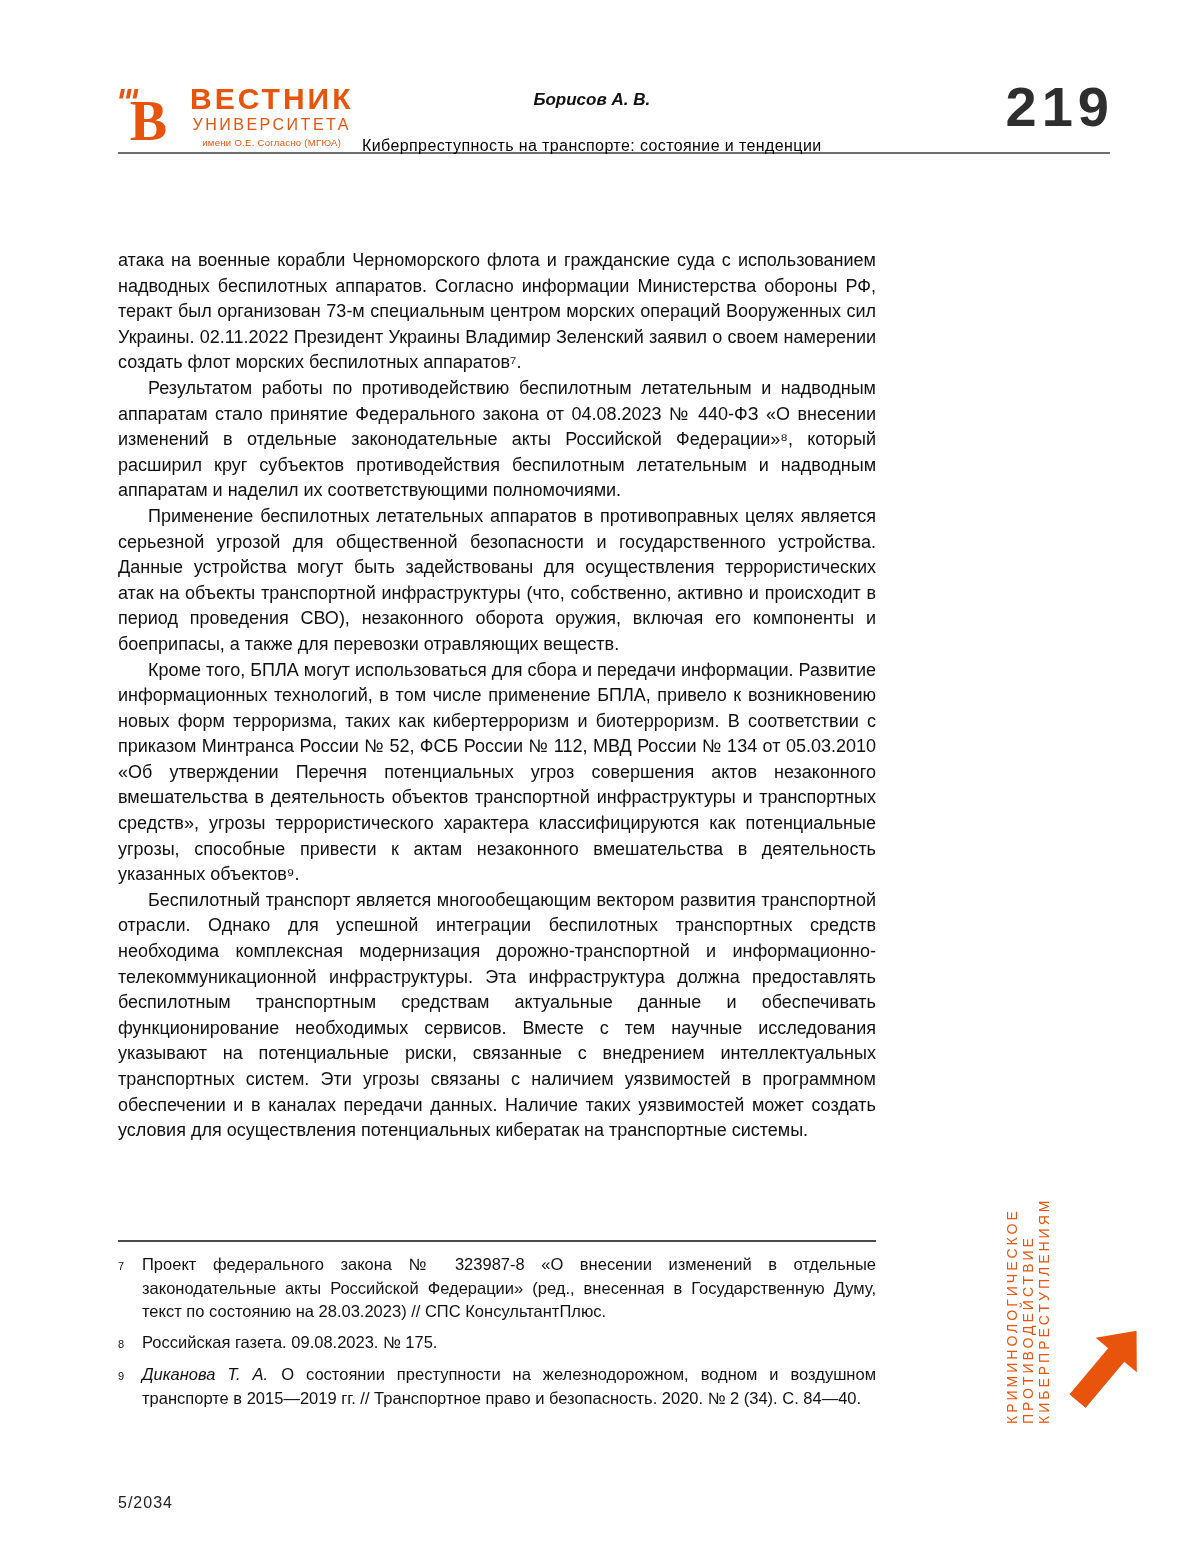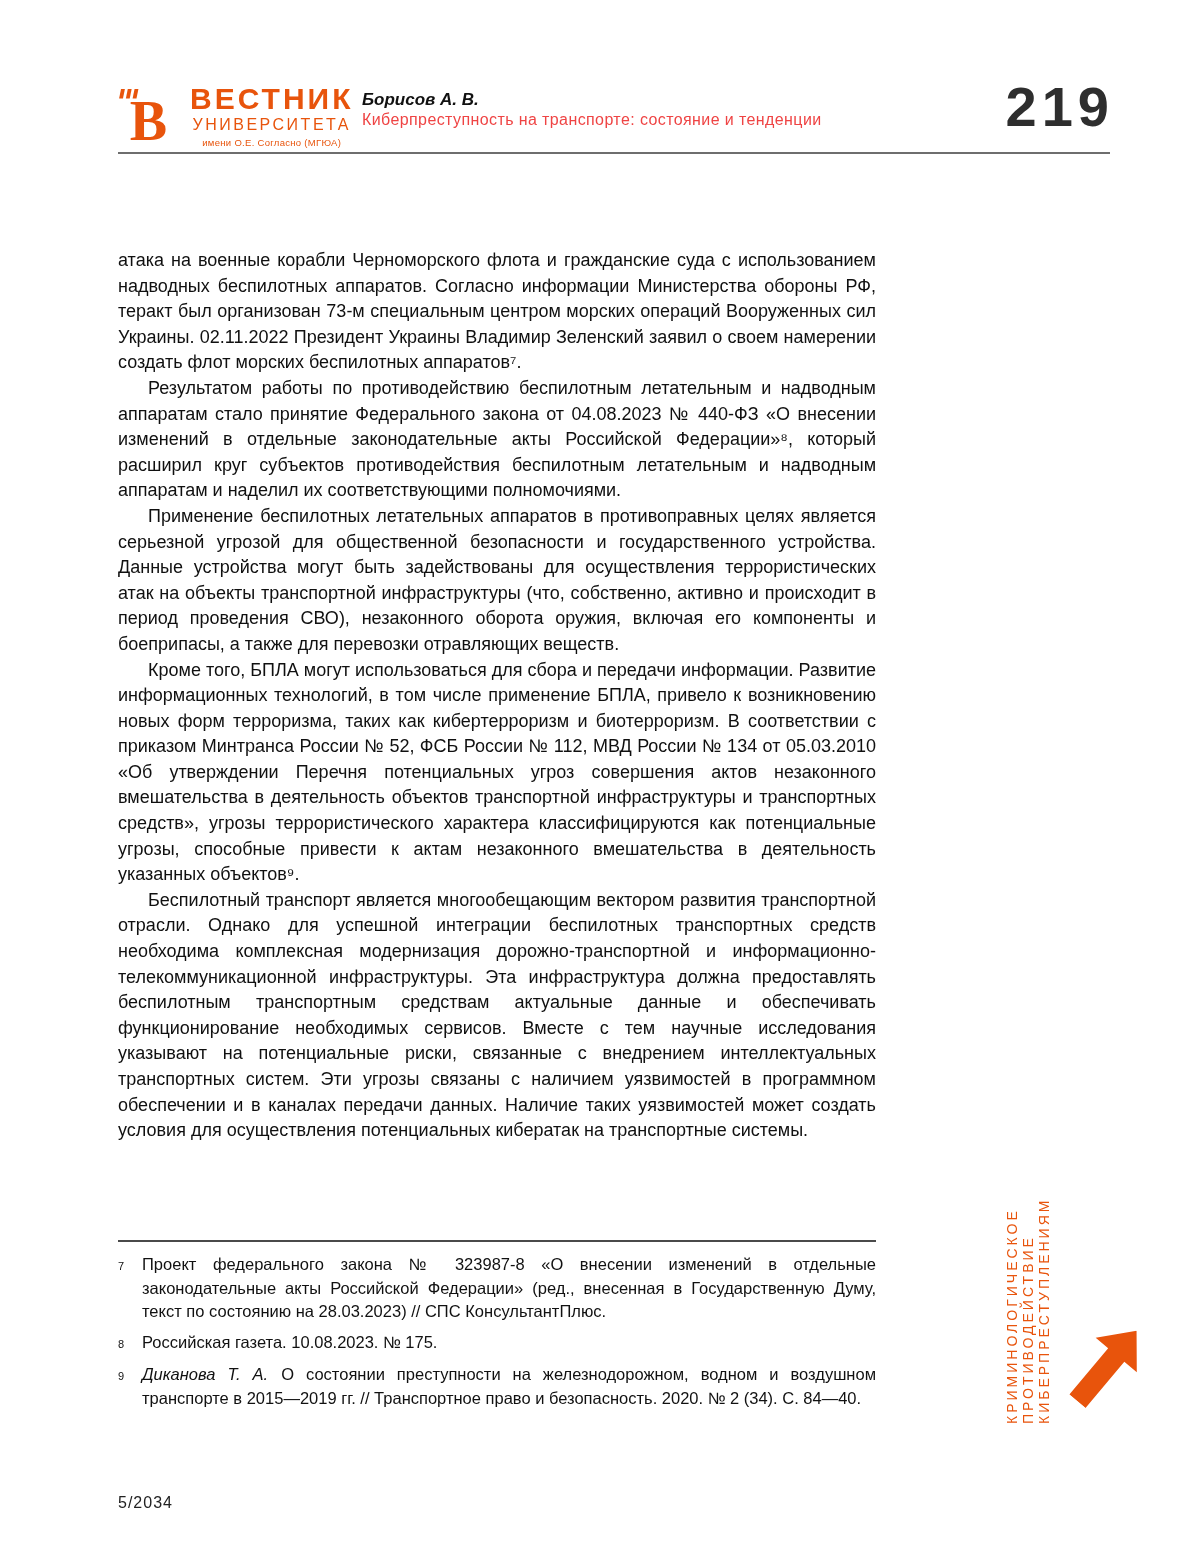--- a/index.html
+++ b/index.html
@@ -18,22 +18,22 @@
     position:absolute;left:118px;top:86px;width:992px;height:66px;
     border-bottom:2px solid #6e6e6e;
   }
   .logo{position:absolute;left:0;top:0;width:230px;height:60px;}
   .logo-mark-svg{position:absolute;left:0;top:2px;width:64px;height:56px;}
   .logo-text{position:absolute;left:72px;top:-2px;color:#E8540C;white-space:nowrap;text-align:center;}
   .logo-title{font-size:30px;font-weight:bold;letter-spacing:3px;line-height:30px;}
   .logo-subtitle{font-size:16px;font-weight:normal;letter-spacing:2.5px;margin-top:2px;}
   .logo-caption{font-size:9.5px;letter-spacing:0.3px;margin-top:3px;}
   .author-block{position:absolute;left:244px;top:4px;white-space:nowrap;}
-  .author-name{font-size:17px;font-weight:bold;font-style:italic;color:#111;}
-  .article-title{font-size:16px;margin-top:1px;letter-spacing:0.4px;color:#ef4444;}
+  .author-name{font-size:17px;font-weight:bold;font-style:italic;color:#111;text-align:center;}
+  .article-title{font-size:16px;margin-top:27px;letter-spacing:0.4px;color:#000000;}
   .page-num{
     position:absolute;right:-4px;top:-12px;
     font-size:56px;font-weight:bold;letter-spacing:5px;color:#2e2e2e;
   }
 
   
   .body-text{
     position:absolute;left:118px;top:248px;width:758px;
     font-size:18px;line-height:25.6px;text-align:justify;color:#101010;
   }
@@ -104,21 +104,21 @@
     <p>Беспилотный транспорт является многообещающим вектором развития транспортной отрасли. Однако для успешной интеграции беспилотных транспортных средств необходима комплексная модернизация дорожно-транспортной и информационно-телекоммуникационной инфраструктуры. Эта инфраструктура должна предоставлять беспилотным транспортным средствам актуальные данные и обеспечивать функционирование необходимых сервисов. Вместе с тем научные исследования указывают на потенциальные риски, связанные с внедрением интеллектуальных транспортных систем. Эти угрозы связаны с наличием уязвимостей в программном обеспечении и в каналах передачи данных. Наличие таких уязвимостей может создать условия для осуществления потенциальных кибератак на транспортные системы.</p>
   </div>
 
   <div class="footnotes">
     <div class="footnote">
       <span class="fn-num">7</span>
       <span class="fn-body"><span class="fn-author"></span><span>Проект федерального закона № 323987-8 «О внесении изменений в отдельные законодательные акты Российской Федерации» (ред., внесенная в Государственную Думу, текст по состоянию на 28.03.2023) // СПС КонсультантПлюс.</span></span>
     </div>
     <div class="footnote">
       <span class="fn-num">8</span>
-      <span class="fn-body"><span class="fn-author"></span><span>Российская газета. 10.08.2023. № 175.</span></span>
+      <span class="fn-body"><span class="fn-author"></span><span>Российская газета. 09.08.2023. № 175.</span></span>
     </div>
     <div class="footnote">
       <span class="fn-num">9</span>
       <span class="fn-body"><span class="fn-author">Диканова Т. А.</span><span>О состоянии преступности на железнодорожном, водном и воздушном транспорте в 2015—2019 гг. // Транспортное право и безопасность. 2020. № 2 (34). С. 84—40.</span></span>
     </div>
   </div>
 
   <div class="rubric-lines">
     <div>КРИМИНОЛОГИЧЕСКОЕ</div>
     <div>ПРОТИВОДЕЙСТВИЕ</div>

